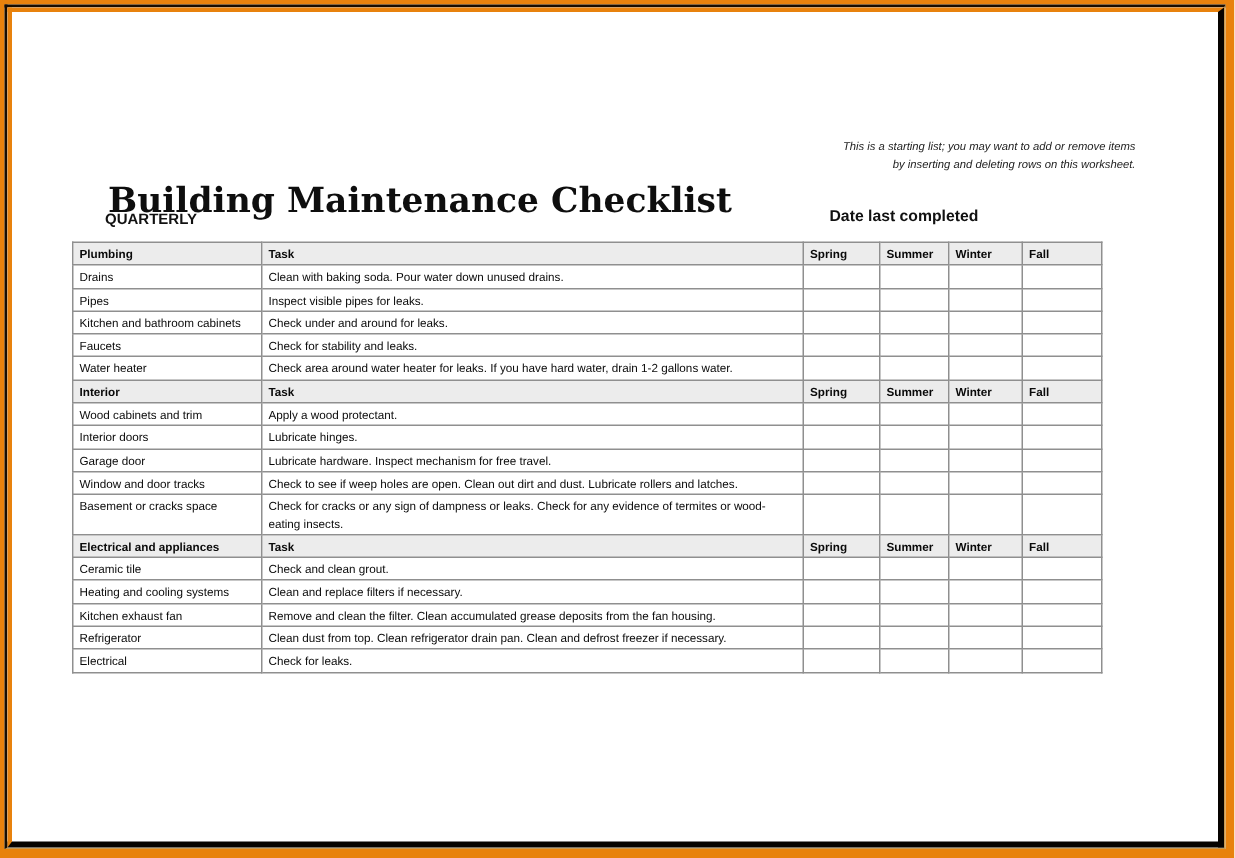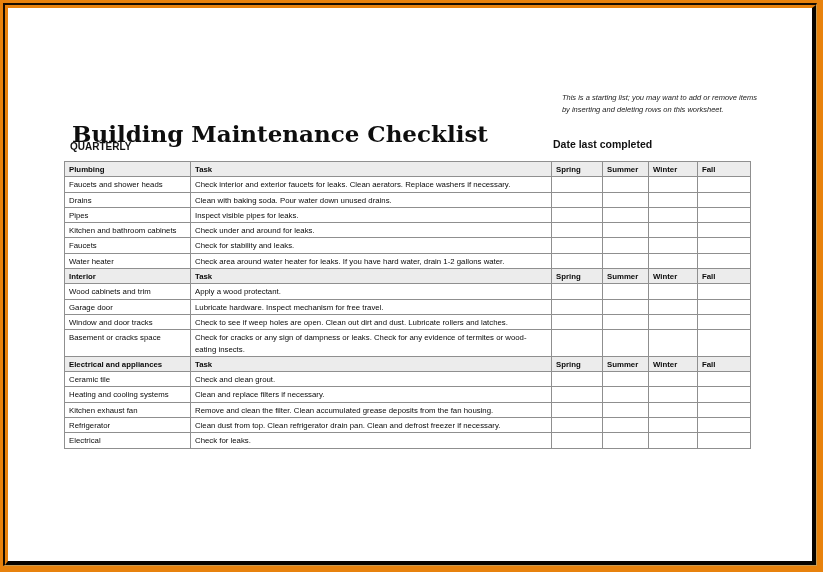--- a/index.html
+++ b/index.html
@@ -27,32 +27,32 @@
     border-right-color:var(--innerdark);border-bottom-color:var(--innerdark);
     border-width:3px 4px 4px 3px;
     font-family:"Liberation Sans", sans-serif;color:#111;
   }
   .doc-title{
     position:absolute;left:64px;top:74px;
     font-family:"DejaVu Serif", serif;font-weight:bold;font-size:23px;
     color:#0e0e0e;letter-spacing:0;white-space:nowrap;margin-top:38px;
   }
   .worksheet-note{
-    position:absolute;right:55px;top:84px;text-align:left;
+    position:absolute;right:55px;top:84px;text-align:right;
     font-style:italic;font-size:7.5px;line-height:1.55;color:#222;
   }
   .frequency-label{
     position:absolute;left:62px;top:133px;
     font-weight:bold;font-size:10px;color:#111;
   }
   .date-label{
     position:absolute;left:545px;top:130px;
     font-weight:bold;font-size:10.5px;color:#111;
   }
-  .table-wrap{position:absolute;left:56px;top:153px;}
+  .table-wrap{position:absolute;left:40px;top:153px;}
   table.checklist{
     border-collapse:collapse;table-layout:fixed;width:686px;
     font-size:7.8px;line-height:1.45;color:#0a0a0a;
   }
   table.checklist td, table.checklist th{
     border:1px solid var(--grid);
     padding:2px 4px 1px 4px;
     text-align:left;vertical-align:top;
     overflow:hidden;
   }
@@ -92,28 +92,20 @@
           <tbody>
               <tr>
                 <th>Plumbing</th>
                 <th>Task</th>
                 <th>Spring</th>
                 <th>Summer</th>
                 <th>Winter</th>
                 <th>Fall</th>
               </tr>
               <tr>
-                <td>Faucets and shower heads</td>
-                <td>Check interior and exterior faucets for leaks. Clean aerators. Replace washers if necessary.</td>
-                <td></td>
-                <td></td>
-                <td></td>
-                <td></td>
-              </tr>
-              <tr>
                 <td>Drains</td>
                 <td>Clean with baking soda. Pour water down unused drains.</td>
                 <td></td>
                 <td></td>
                 <td></td>
                 <td></td>
               </tr>
               <tr>
                 <td>Pipes</td>
                 <td>Inspect visible pipes for leaks.</td>
@@ -156,20 +148,28 @@
               </tr>
               <tr>
                 <td>Wood cabinets and trim</td>
                 <td>Apply a wood protectant.</td>
                 <td></td>
                 <td></td>
                 <td></td>
                 <td></td>
               </tr>
               <tr>
+                <td>Interior doors</td>
+                <td>Lubricate hinges.</td>
+                <td></td>
+                <td></td>
+                <td></td>
+                <td></td>
+              </tr>
+              <tr>
                 <td>Garage door</td>
                 <td>Lubricate hardware. Inspect mechanism for free travel.</td>
                 <td></td>
                 <td></td>
                 <td></td>
                 <td></td>
               </tr>
               <tr>
                 <td>Window and door tracks</td>
                 <td>Check to see if weep holes are open. Clean out dirt and dust. Lubricate rollers and latches.</td>

